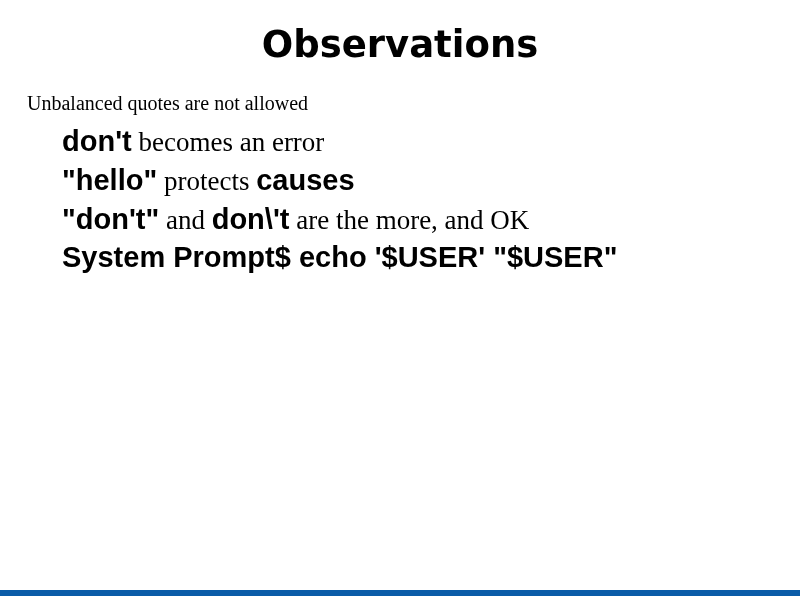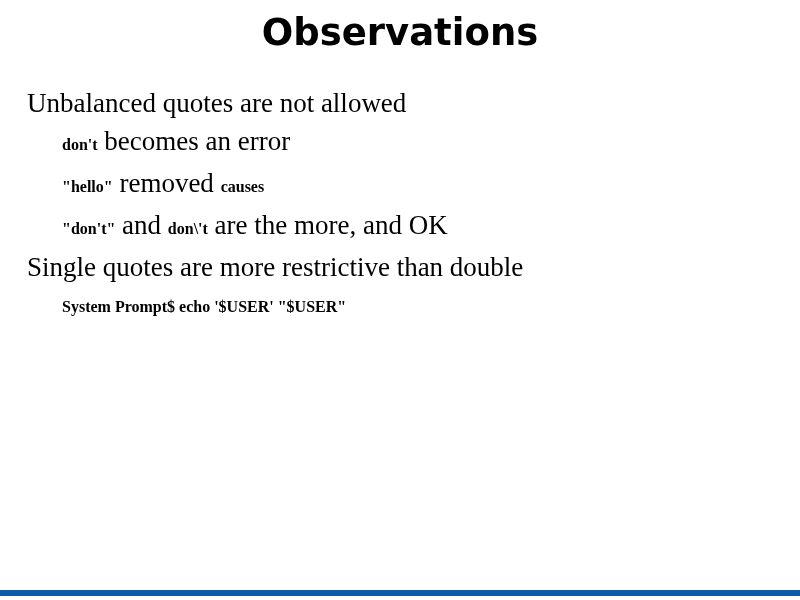--- a/index.html
+++ b/index.html
@@ -19,21 +19,21 @@
   .slide {
     position: relative;
     width: 800px;
     height: 600px;
     box-sizing: border-box;
   }
 
   
   .slide-title {
     position: absolute;
-    top: 10px;
+    top: 22px;
     left: 0;
     width: 800px;
     text-align: center;
     font-family: "DejaVu Sans", "Liberation Sans", sans-serif;
     font-weight: bold;
     font-size: 37px;
     line-height: 46px;
     color: #000000;
     letter-spacing: 0px;
   }
@@ -47,21 +47,21 @@
   }
 
   .line {
     color: #000000;
     white-space: pre-wrap;
   }
 
   
   .line.level0 {
     font-family: "Liberation Serif", "DejaVu Serif", serif;
-    font-size: 27px;
+    font-size: 20px;
     line-height: 38px;
     margin: 0;
     padding: 0;
   }
 
   
   .line.level1 {
     font-family: "Liberation Serif", "DejaVu Serif", serif;
     font-size: 27px;
     line-height: 38px;
@@ -72,23 +72,23 @@
   
   .line.level1.allcode {
     font-family: "DejaVu Sans Mono", "Liberation Mono", monospace;
     font-weight: bold;
     font-size: 24px;
     line-height: 37px;
   }
 
   
   .code {
-    font-family: Liberation Serif, serif;
+    font-family: Liberation Sans, sans-serif;
     font-weight: bold;
-    font-size: 16px;
+    font-size: 29px;
   }
 
   .txt {
     font-family: "Liberation Serif", "DejaVu Serif", serif;
     font-weight: normal;
   }
 
   
   .footer-bar {
     position: absolute;
@@ -102,21 +102,20 @@
 </head>
 <body>
 
 <div class="slide">
 
   <div class="slide-title">Observations</div>
 
   <div class="body-block">
       <div class="line level0"><span class="txt">Unbalanced quotes are not allowed</span></div>
       <div class="line level1"><span class="code">don't</span><span class="txt"> becomes an error</span></div>
-      <div class="line level1"><span class="code">"hello"</span><span class="txt"> removed </span><span class="code">causes</span></div>
+      <div class="line level1"><span class="code">"hello"</span><span class="txt"> protects </span><span class="code">causes</span></div>
       <div class="line level1"><span class="code">"don't"</span><span class="txt"> and </span><span class="code">don\'t</span><span class="txt"> are the more, and OK</span></div>
-      <div class="line level0"><span class="txt">Single quotes are more restrictive than double</span></div>
       <div class="line level1 allcode"><span class="code">System Prompt$ echo '$USER' "$USER"</span></div>
     </div>
 
   <div class="footer-bar"></div>
 
 </div>
 
 </body></html>

